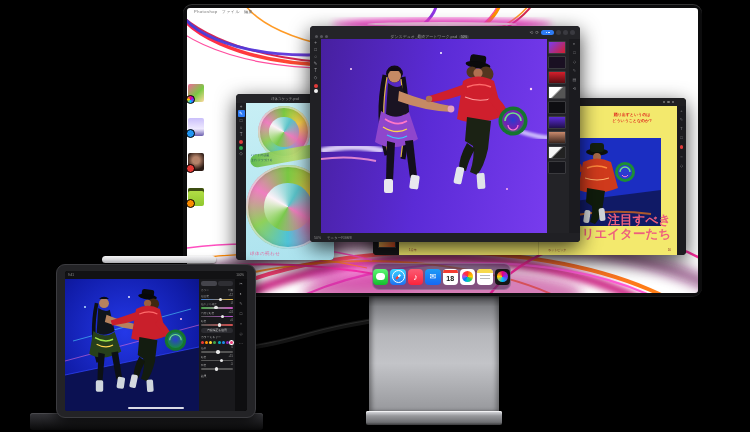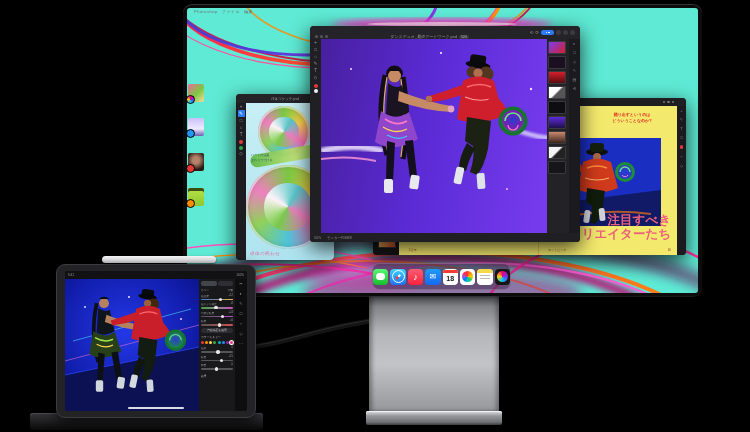--- a/index.html
+++ b/index.html
@@ -3,21 +3,21 @@
 <meta charset="utf-8">
 <style>
   html,body{margin:0;padding:0;background:#000;}
   .stage{position:relative;width:750px;height:432px;background:#000;overflow:hidden;
          font-family:"Liberation Sans",sans-serif;}
   .abs{position:absolute;}
 
   
   .monitor{left:183px;top:4px;width:519px;height:293px;background:#0c0c0d;border-radius:9px;
            box-shadow:inset 0 1px 0 rgba(255,255,255,.16), inset 0 -1px 0 rgba(255,255,255,.05);}
-  .screen{left:187px;top:8px;width:511px;height:285px;background:#5eead4;border-radius:3px;overflow:hidden;}
+  .screen{left:187px;top:8px;width:511px;height:285px;background:#ffffff;border-radius:3px;overflow:hidden;}
   .menubar{left:3px;top:1px;font-size:4px;color:#6f6f6f;letter-spacing:.5px;display:flex;gap:4px;}
 
   
   .dfile{width:16px;height:18px;border-radius:2px;}
   .dbadge{position:absolute;left:-2px;bottom:-2px;width:7px;height:7px;border-radius:50%;border:1px solid #000;}
 
   
   .win{background:#202024;border-radius:4px;box-shadow:0 6px 20px rgba(0,0,0,.75);overflow:hidden;}
   .titlebar{position:absolute;left:0;top:0;right:0;background:#242428;display:flex;align-items:center;}
   .tl-dots span{display:inline-block;width:3px;height:3px;border-radius:50%;background:#55555a;margin-right:2px;}

